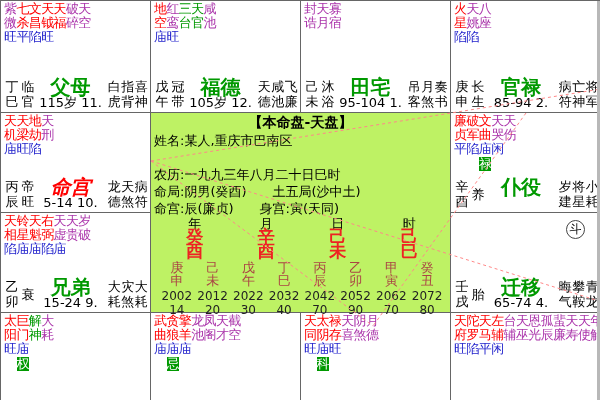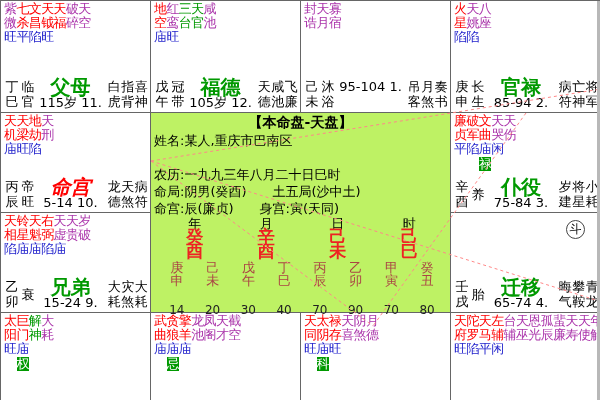--- a/index.html
+++ b/index.html
@@ -186,20 +186,21 @@
       <div class="binfo">
         <div class="vcol stem">
           <div>己</div>
           <div>未</div>
         </div>
         <div class="vcol stage">
           <div>沐</div>
           <div>浴</div>
         </div>
         <div class="pmid">
+          <div class="pname">田宅</div>
           <div class="prange">95-104 1.</div>
         </div>
         <div class="gods">
           <div class="gcol">
             <div>吊</div>
             <div>客</div>
           </div>
           <div class="gcol">
             <div>月</div>
             <div>煞</div>
@@ -346,21 +347,20 @@
       <div class="binfo">
         <div class="vcol stem">
           <div>辛</div>
           <div>酉</div>
         </div>
         <div class="vcol stage single">
           <div>养</div>
         </div>
         <div class="pmid">
           <div class="pname">仆役</div>
-          <div class="prange">75-84 3.</div>
         </div>
         <div class="gods">
           <div class="gcol">
             <div>岁</div>
             <div>建</div>
           </div>
           <div class="gcol">
             <div>将</div>
             <div>星</div>
           </div>
@@ -708,20 +708,30 @@
         </div>
         <div>
           <div>甲</div>
           <div>寅</div>
         </div>
         <div>
           <div>癸</div>
           <div>丑</div>
         </div>
       </div>
+    <div class="crow yr" style="top:176px" id="yrRow">
+        <div>2002</div>
+        <div>2012</div>
+        <div>2022</div>
+        <div>2032</div>
+        <div>2042</div>
+        <div>2052</div>
+        <div>2062</div>
+        <div>2072</div>
+      </div>
     <div class="crow yr" style="top:190px" id="ageRow">
         <div>14</div>
         <div>20</div>
         <div>30</div>
         <div>40</div>
         <div>70</div>
         <div>90</div>
         <div>70</div>
         <div>80</div>
       </div>

